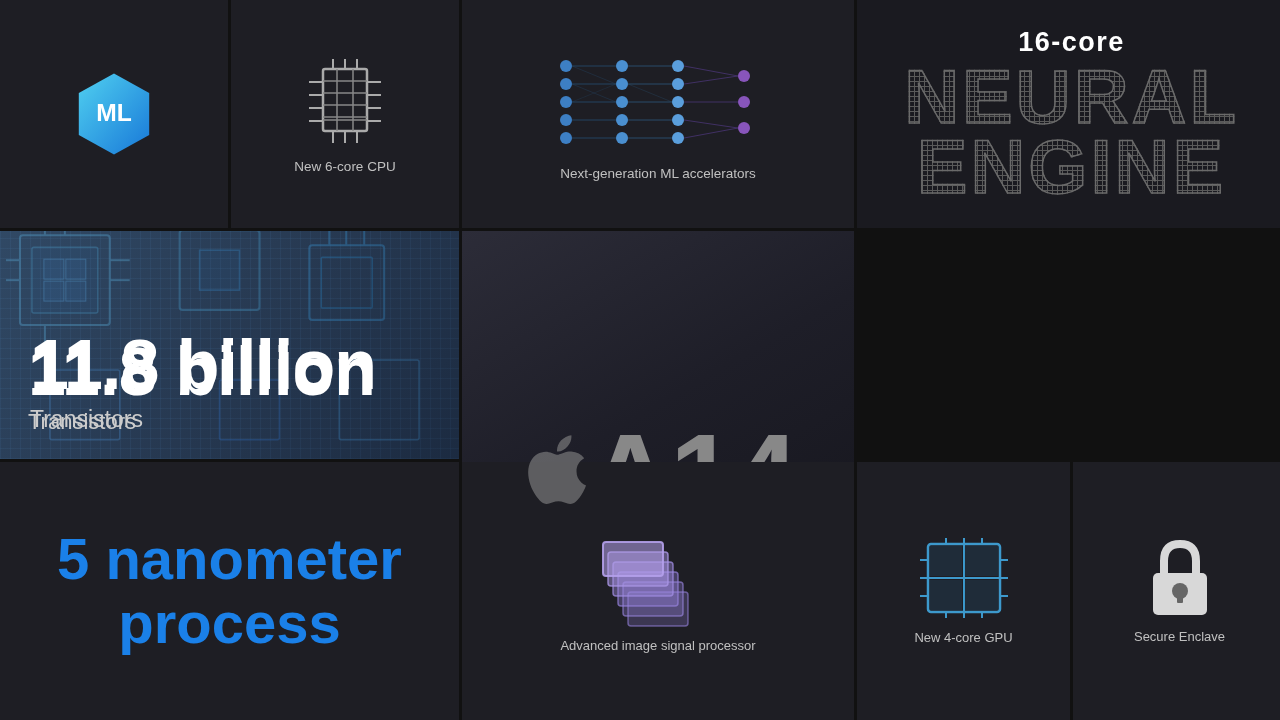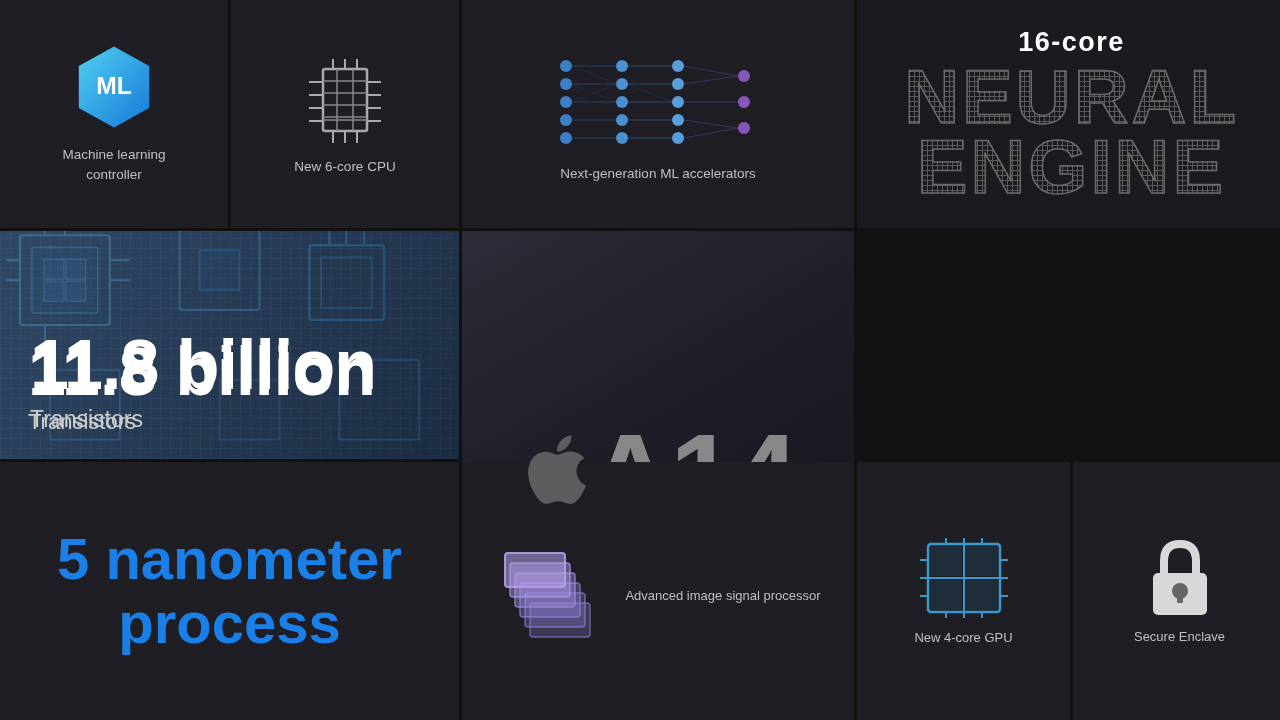--- a/index.html
+++ b/index.html
@@ -292,21 +292,20 @@
     <svg width="88" height="88" viewBox="0 0 100 100">
       <defs>
         <linearGradient id="mlg" x1="0%" y1="0%" x2="100%" y2="100%">
           <stop offset="0%" stop-color="#50d0f0"></stop>
           <stop offset="100%" stop-color="#1878d8"></stop>
         </linearGradient>
       </defs>
       <path d="M50 4 L90 26 L90 74 L50 96 L10 74 L10 26 Z" fill="url(#mlg)"></path>
       <text x="50" y="58" text-anchor="middle" font-size="28" font-weight="700" fill="white" font-family="Helvetica Neue,sans-serif">ML</text>
     </svg>
-    <div style="color:#c0c0c0;font-size:13.5px;text-align:center;margin-top:14px;line-height:1.45;">Machine learning<br>controller</div>
   </div>
 
   <div style="background:#1e1e24;display:flex;flex-direction:column;align-items:center;justify-content:center;overflow:hidden;">
     <svg width="88" height="92" viewBox="0 0 88 92">
       <rect x="22" y="14" width="44" height="62" fill="none" stroke="#aaa" stroke-width="2.5" rx="2"></rect>
       <line x1="22" y1="26" x2="66" y2="26" stroke="#888" stroke-width="1.5"></line>
       <line x1="22" y1="38" x2="66" y2="38" stroke="#888" stroke-width="1.5"></line>
       <line x1="22" y1="50" x2="66" y2="50" stroke="#888" stroke-width="1.5"></line>
       <line x1="22" y1="62" x2="66" y2="62" stroke="#888" stroke-width="1.5"></line>
       <line x1="22" y1="65" x2="66" y2="65" stroke="#888" stroke-width="1.5"></line>
@@ -435,21 +434,21 @@
       <rect x="220" y="165" width="60" height="60" fill="none" stroke="#3366aa" stroke-width="1.5" rx="2"></rect>
       <rect x="340" y="145" width="80" height="80" fill="none" stroke="#4488bb" stroke-width="1.5" rx="2"></rect>
     </svg>
     <div style="position:absolute;inset:0;background:linear-gradient(130deg,rgba(60,110,160,0.35) 0%,rgba(30,70,120,0.25) 50%,rgba(10,30,60,0.45) 100%);"></div>
     <div style="position:relative;z-index:2;padding:26px 30px;">
       <div style="font-size:70px;font-weight:700;color:#ffffff;line-height:1;letter-spacing:-1px;">11.8 billion</div>
       <div style="font-size:23px;color:#cccccc;margin-top:6px;font-weight:400;">Transistors</div>
     </div>
   </div>
 
-  <div style="background:#1e1e24;grid-column:3;grid-row:3;display:flex;align-items:center;justify-content:center;overflow:hidden;">
+  <div style="background:#1e1e24;grid-column:3;grid-row:3;display:flex;flex-direction:column;align-items:center;justify-content:center;overflow:hidden;">
     <svg width="130" height="100" viewBox="0 0 130 100">
 
       <rect x="35" y="62" width="60" height="34" rx="3" fill="rgba(150,130,220,0.25)" stroke="rgba(150,130,220,0.6)" stroke-width="1.5"></rect>
       <rect x="30" y="52" width="60" height="34" rx="3" fill="rgba(150,130,220,0.3)" stroke="rgba(150,130,220,0.65)" stroke-width="1.5"></rect>
       <rect x="25" y="42" width="60" height="34" rx="3" fill="rgba(150,130,220,0.35)" stroke="rgba(150,130,220,0.7)" stroke-width="1.5"></rect>
       <rect x="20" y="32" width="60" height="34" rx="3" fill="rgba(160,140,225,0.4)" stroke="rgba(160,140,225,0.75)" stroke-width="1.5"></rect>
       <rect x="15" y="22" width="60" height="34" rx="3" fill="rgba(170,150,230,0.45)" stroke="rgba(170,150,230,0.8)" stroke-width="1.5"></rect>
       <rect x="10" y="12" width="60" height="34" rx="3" fill="rgba(180,160,235,0.55)" stroke="rgba(180,160,235,0.9)" stroke-width="2"></rect>
     </svg>
     <div style="color:#c0c0c0;font-size:13px;text-align:center;margin-top:8px;">Advanced image signal processor</div>

